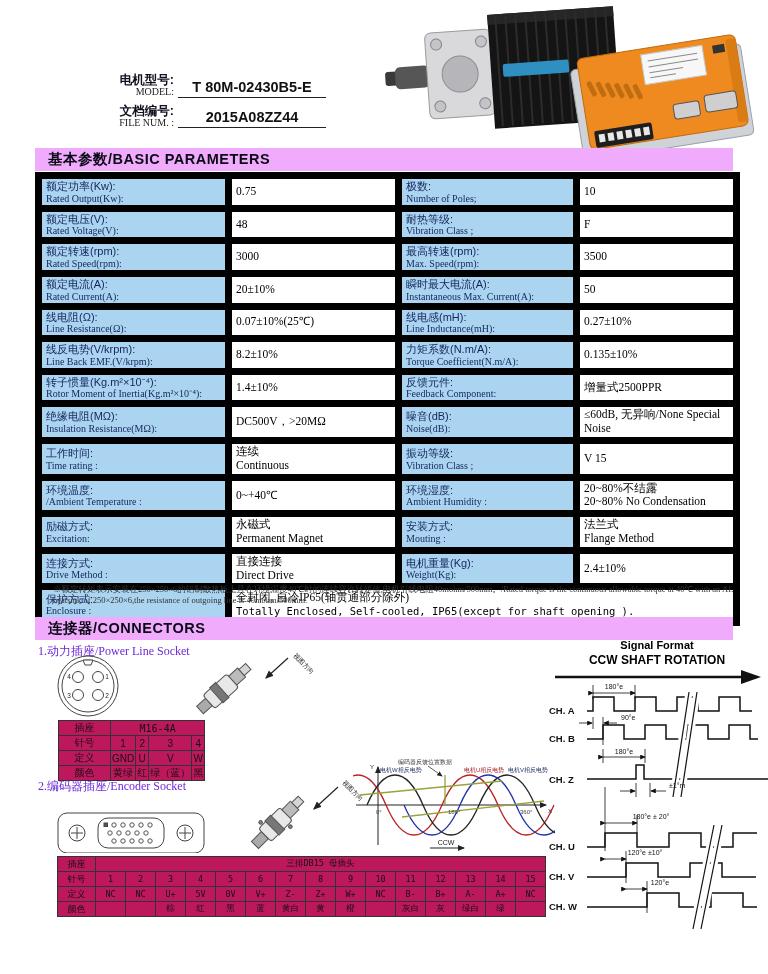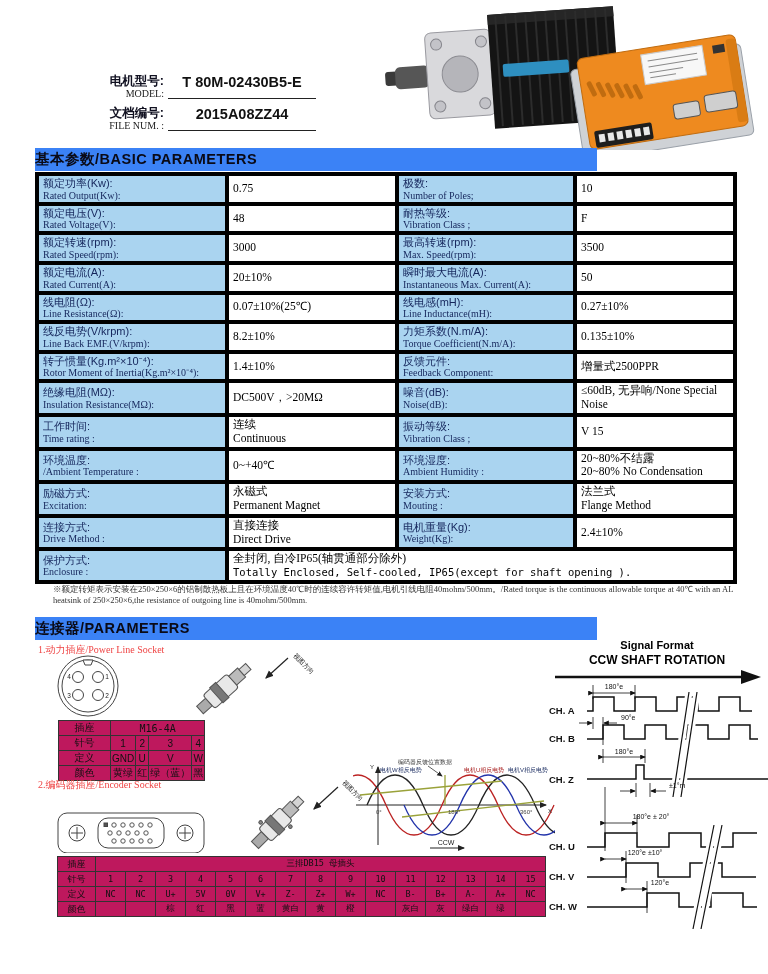--- a/index.html
+++ b/index.html
@@ -1,40 +1,40 @@
 <!DOCTYPE html>
 <html><head>
 <meta charset="utf-8">
 <style>
 *{box-sizing:border-box;margin:0;padding:0}
 body{width:768px;height:974px;background:#fff;font-family:"Liberation Sans",sans-serif;color:#111}
 .page{position:relative;width:768px;height:974px;background:#fff;overflow:hidden}
 
-.hdr{position:absolute;left:60px;top:74px}
+.hdr{position:absolute;left:70px;top:74px}
 .hdr-row{display:flex;align-items:flex-end;margin-bottom:7px}
 .hdr-labels{width:104px;text-align:right;line-height:1.05}
 .cnb{font-weight:bold;font-size:12.5px;color:#101020}
 .enl{font-family:"Liberation Serif",serif;font-size:10px;color:#222}
-.hdr-val{width:148px;border-bottom:1.5px solid #222;text-align:center;font-weight:bold;font-size:14.5px;padding:0 4px 8px;margin-left:4px}
-
-.bar{position:absolute;left:35px;width:562px;background:#3b82f6;font-weight:bold;font-size:14.5px;padding:2px 0;color:#0a0a16;letter-spacing:.5px}
+.hdr-val{width:148px;border-bottom:1.5px solid #222;text-align:center;font-weight:bold;font-size:14.5px;padding:0 4px 2px;margin-left:4px}
+
+.bar{position:absolute;left:35px;width:698px;background:#f0abfc;font-weight:bold;font-size:14.5px;padding:2px 13px;color:#0a0a16;letter-spacing:.5px}
 #bar-basic{top:148px}
 #bar-conn{top:617px}
 
 table.basic{position:absolute;left:35px;top:172px;width:698px;border-collapse:collapse;table-layout:fixed;border:2px solid #151515}
-table.basic td{border:4px solid #000000;padding:1px 4px;height:26px;overflow:hidden;vertical-align:middle}
+table.basic td{border:7px solid #000000;padding:1px 4px;height:26px;overflow:hidden;vertical-align:middle}
 table.basic td.lbl{background:#aad4f0;color:#15265c}
 table.basic .cn{font-size:11px;line-height:1.15}
 table.basic .en{font-family:"Liberation Serif",serif;font-size:10px;line-height:1.1}
 table.basic td.val{text-align:left;font-family:"Liberation Serif",serif;font-size:11.5px;color:#000;line-height:1.2}
 table.basic td.val .mono{font-family:"DejaVu Sans Mono",monospace;font-size:10.5px}
 
 #footnote{position:absolute;left:53px;top:584px;width:700px;font-family:"Liberation Serif",serif;font-size:8.5px;color:#333;line-height:1.35}
 
-.sub-title{position:absolute;left:38px;font-size:10px;font-family:"Liberation Serif",serif;color:#ef4444}
+.sub-title{position:absolute;left:38px;font-size:12px;font-family:"Liberation Serif",serif;color:#6d28d9}
 #t-power{top:643px}
 #t-enc{top:778px}
 
 table.pin{border-collapse:collapse;position:absolute;background:#be185d}
 table.pin td{border:1px solid #333;text-align:center;padding:0 1px;color:#111}
 table.power{left:58px;top:720px;table-layout:fixed}
 table.power td{height:14px;font-size:10px}
 table.power td.k{width:52px}
 table.enc{left:57px;top:856px;table-layout:fixed}
 table.enc td{height:15px;font-size:9px}
@@ -350,21 +350,21 @@
           <td class="val" colspan="3">
             <div>全封闭, 自冷IP65(轴贯通部分除外)</div>
             <div class="mono">Totally Enclosed, Self-cooled, IP65(except for shaft opening ).</div>
           </td>
         </tr>
       </tbody>
   </table>
 
   <div id="footnote">※额定转矩表示安装在250×250×6的铝制散热板上且在环境温度40℃时的连续容许转矩值,电机引线电阻40mohm/500mm。/Rated torque is the continuous allowable torque at 40℃ with an AL heatsink of 250×250×6,the resistance of outgoing line is 40mohm/500mm.</div>
 
-  <div class="bar" id="bar-conn">连接器/PARAMETERS</div>
+  <div class="bar" id="bar-conn">连接器/CONNECTORS</div>
 
   <div class="sub-title" id="t-power">1.动力插座/Power Line Socket</div>
 
   <svg id="power-draw" width="285" height="66" viewBox="0 0 285 66">
     <defs>
         <marker id="ma1" markerWidth="7" markerHeight="7" refX="6" refY="3" orient="auto">
           <path d="M0 0L7 3L0 6z" fill="#222"></path>
         </marker>
       </defs>
     <g stroke="#444" fill="none">

